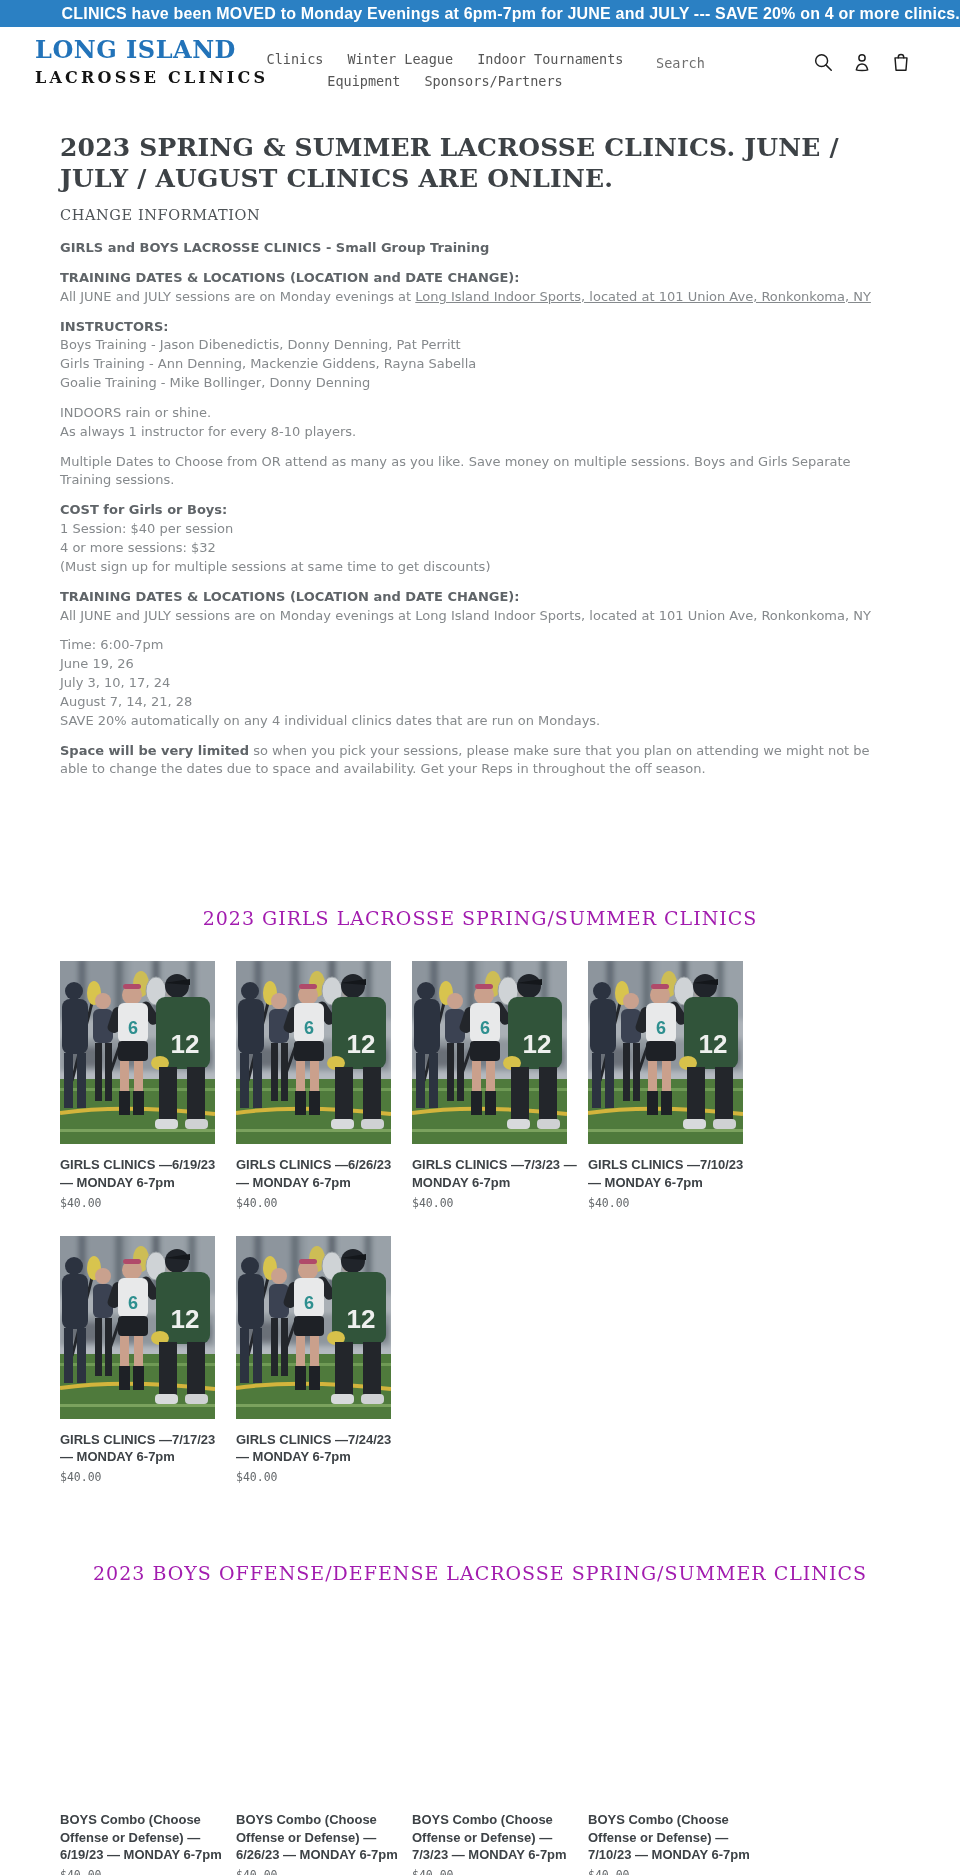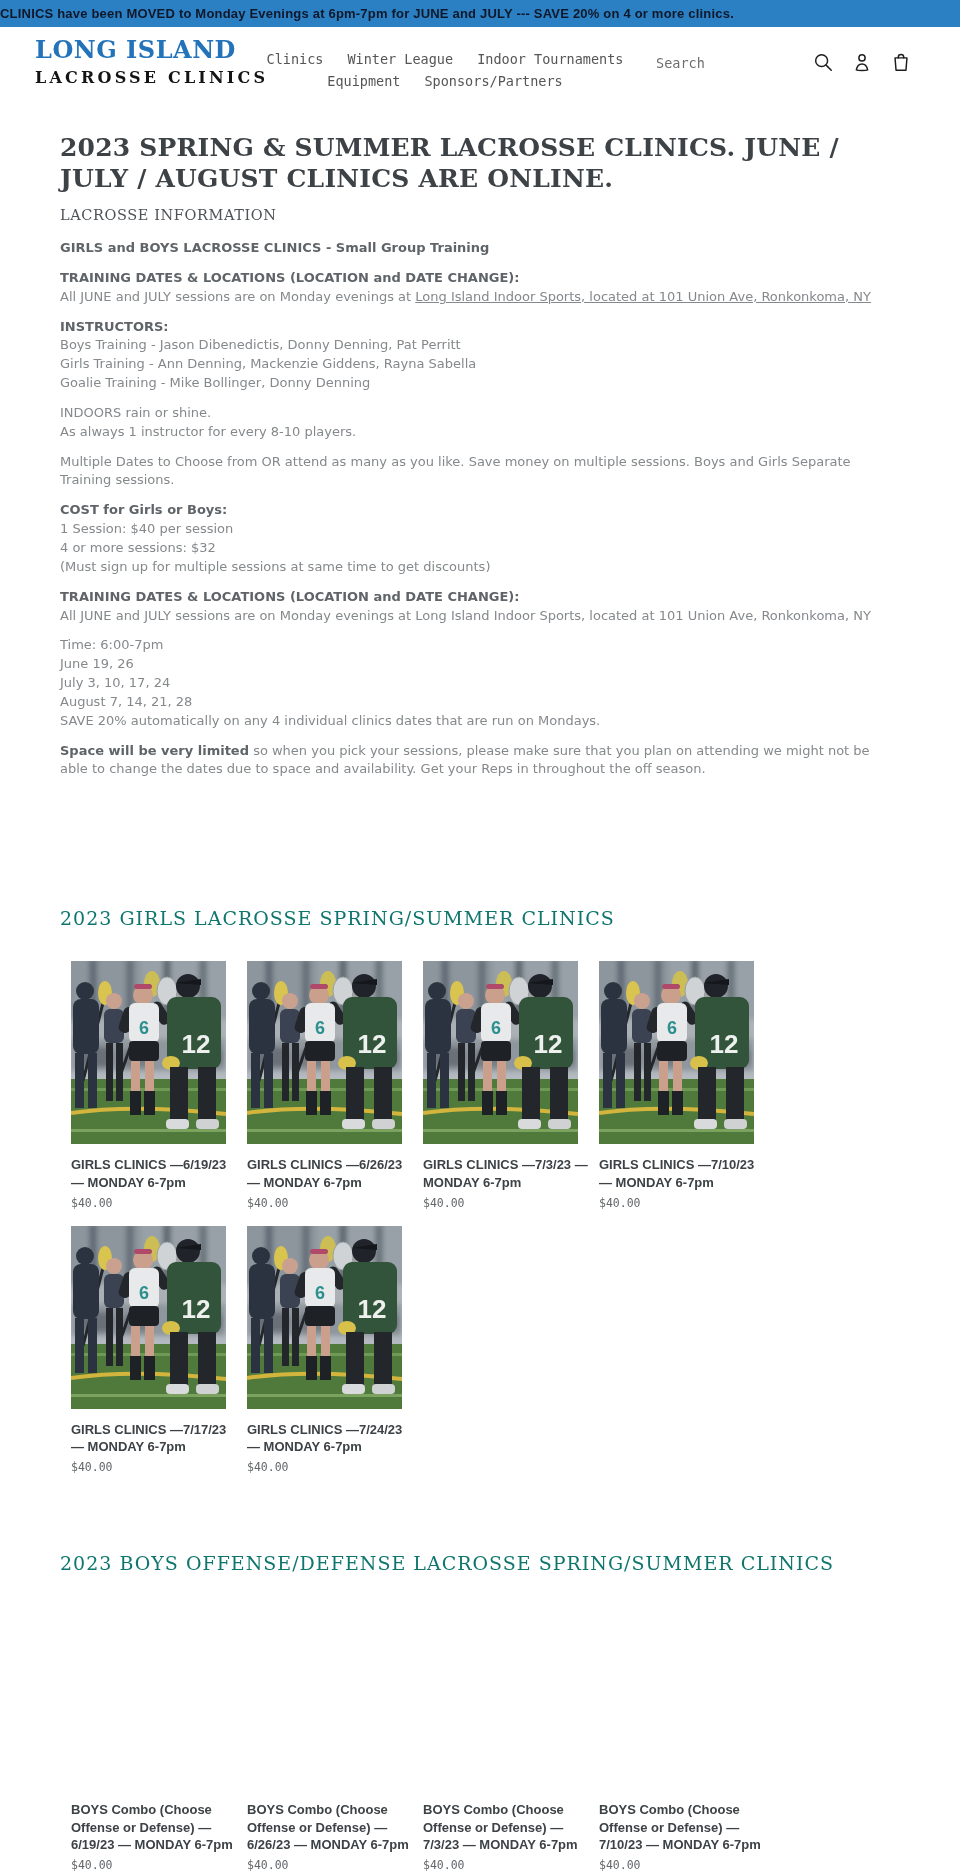--- a/index.html
+++ b/index.html
@@ -10,23 +10,23 @@
     --body-bold:#5f6468;
   }
   *{margin:0;padding:0;box-sizing:border-box;}
   html{background:#fff;}
   body{
     width:960px;height:1875px;margin:0 auto;overflow:hidden;
     background:#fff;font-family:"DejaVu Sans",sans-serif;
   }
   
   .announcement{
-    background:var(--accent);color:#0f172a;height:27px;
-    display:flex;align-items:center;justify-content:flex-start;
-    font-family:"Liberation Sans",sans-serif;font-weight:bold;font-size:13px;letter-spacing:.2px;
+    background:var(--accent);color:#ffffff;height:27px;
+    display:flex;align-items:center;justify-content:flex-end;
+    font-family:"Liberation Sans",sans-serif;font-weight:bold;font-size:16px;letter-spacing:.2px;
   }
   
   .site-header{
     display:flex;align-items:center;
     padding:10px 48px 10px 35px;height:70px;background:#fff;
   }
   .logo{width:185px;flex:0 0 auto;cursor:pointer;text-align:center;}
   .logo-line1{
     font-family:"DejaVu Serif",serif;font-weight:bold;font-size:24px;
     color:var(--logo-blue);letter-spacing:.5px;line-height:1.05;white-space:nowrap;
@@ -65,26 +65,25 @@
   .clinics-info p{
     font-size:13px;line-height:1.45;color:var(--body);margin-bottom:11px;
   }
   .clinics-info strong{color:var(--body-bold);font-weight:bold;}
   .uline{text-decoration:underline;cursor:pointer;}
   
   .collection{margin-top:128px;}
   .collection.boys{margin-top:78px;}
   .collection-heading{
     font-family:"DejaVu Serif",serif;font-weight:normal;font-size:19px;
-    color:#0f766e;letter-spacing:1px;
+    color:#a21caf;letter-spacing:1px;text-align:center;
   }
   .grid{
-    display:grid;grid-template-columns:repeat(4,176px);row-gap:16px;
+    display:grid;grid-template-columns:repeat(4,176px);row-gap:26px;
     margin-top:32px;
-    margin-left:11px;
   }
   .card{display:block;width:176px;text-decoration:none;cursor:pointer;}
   .prod-img{display:block;width:155px;height:183px;overflow:hidden;}
   .prod-img svg{display:block;width:155px;height:183px;}
   .prod-title{
     display:block;margin:12px 10px 0 0;
     font-family:"Liberation Sans",sans-serif;font-weight:bold;font-size:13px;
     line-height:1.33;color:var(--heading);
   }
   .prod-price{
@@ -204,21 +203,21 @@
       <svg viewBox="0 0 24 24">
           <path d="M5.5 7.5h13l-1.1 13.5H6.6L5.5 7.5z"></path>
           <path d="M9 7.5V6.8a3 3 0 0 1 6 0v.7"></path>
         </svg>
     </span>
   </div>
 </header>
 
 <main class="main">
   <h1 class="page-title">2023 SPRING &amp; SUMMER LACROSSE CLINICS. JUNE / JULY / AUGUST CLINICS ARE ONLINE.</h1>
-  <h2 class="page-subtitle">LACROSSE INFORMATION</h2>
+  <h2 class="page-subtitle">CHANGE INFORMATION</h2>
 
   <div class="clinics-info">
       <p><strong>GIRLS and BOYS LACROSSE CLINICS - Small Group Training</strong></p>
       <p><strong>TRAINING DATES &amp; LOCATIONS (LOCATION and DATE CHANGE):</strong><br><span>All JUNE and JULY sessions are on Monday evenings at </span><span class="uline">Long Island Indoor Sports, located at 101 Union Ave, Ronkonkoma, NY</span></p>
       <p><strong>INSTRUCTORS:</strong><br><span>Boys Training - Jason Dibenedictis, Donny Denning, Pat Perritt</span><br><span>Girls Training - Ann Denning, Mackenzie Giddens, Rayna Sabella</span><br><span>Goalie Training - Mike Bollinger, Donny Denning</span></p>
       <p><span>INDOORS rain or shine.</span><br><span>As always 1 instructor for every 8-10 players.</span></p>
       <p><span>Multiple Dates to Choose from OR attend as many as you like. Save money on multiple sessions. Boys and Girls Separate Training sessions.</span></p>
       <p><strong>COST for Girls or Boys:</strong><br><span>1 Session: $40 per session</span><br><span>4 or more sessions: $32</span><br><span>(Must sign up for multiple sessions at same time to get discounts)</span></p>
       <p><strong>TRAINING DATES &amp; LOCATIONS (LOCATION and DATE CHANGE):</strong><br><span>All JUNE and JULY sessions are on Monday evenings at Long Island Indoor Sports, located at 101 Union Ave, Ronkonkoma, NY</span></p>
       <p><span>Time: 6:00-7pm</span><br><span>June 19, 26</span><br><span>July 3, 10, 17, 24</span><br><span>August 7, 14, 21, 28</span><br><span>SAVE 20% automatically on any 4 individual clinics dates that are run on Mondays.</span></p>

